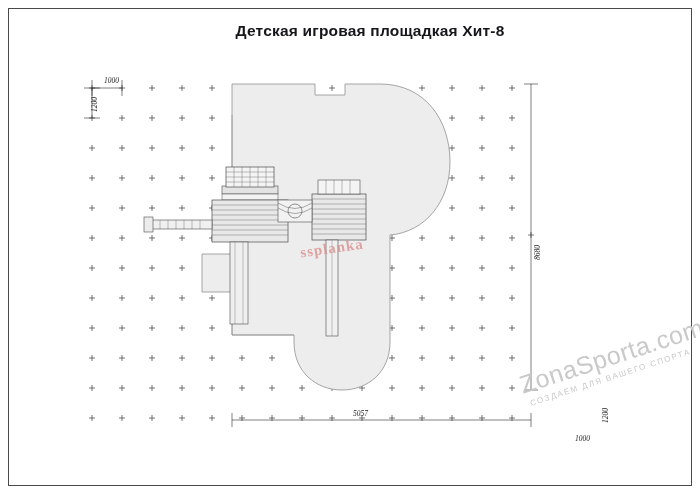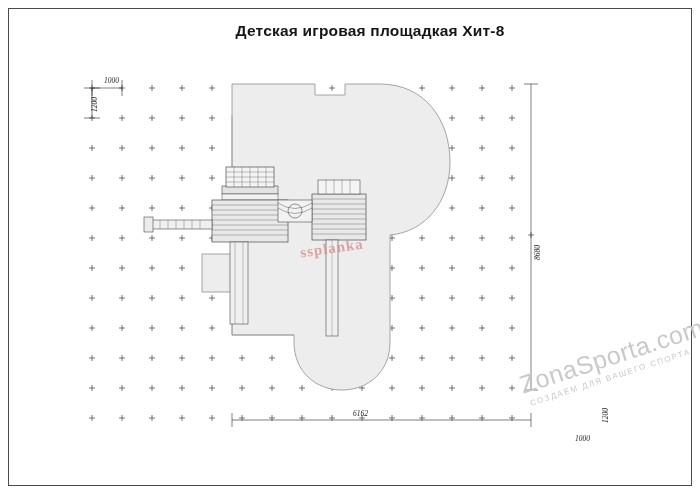--- a/index.html
+++ b/index.html
@@ -426,21 +426,21 @@
         <line x1="521" y1="348" x2="537" y2="348"></line>
         <line x1="529" y1="318" x2="529" y2="348"></line>
       </g>
 
     </svg>
   </div>
 
   <div class="dim dim-1000-top">1000</div>
   <div class="dim vert dim-1200-left">1200</div>
   <div class="dim vert dim-8680-right">8680</div>
-  <div class="dim dim-8565-bottom">6162</div>
+  <div class="dim dim-8565-bottom">5057</div>
   <div class="dim dim-1000-br">1000</div>
   <div class="dim vert dim-1200-br">1200</div>
 
   <div class="wm-center">ssplanka</div>
   <div class="wm-corner">
     <div class="wm-main">ZonaSporta.com</div>
     <div class="wm-sub">СОЗДАЁМ ДЛЯ ВАШЕГО СПОРТА</div>
   </div>
 
 </div>

